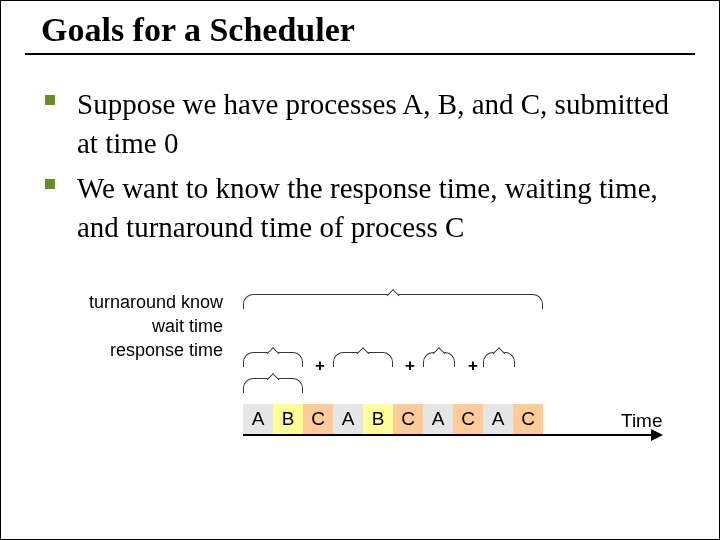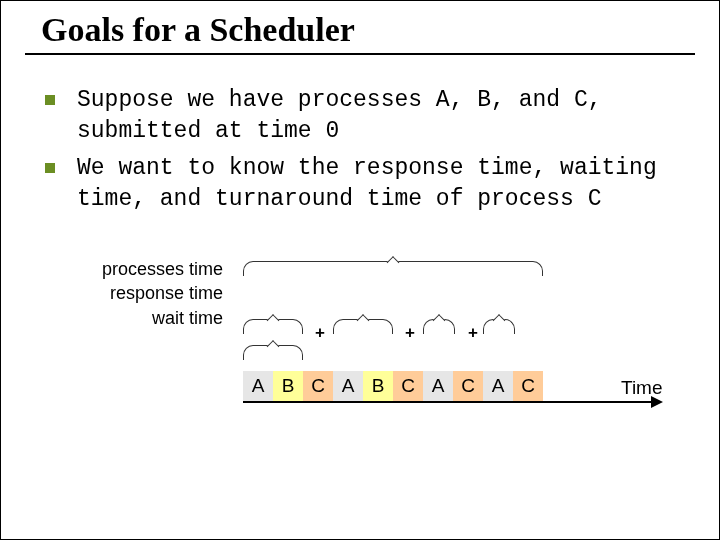--- a/index.html
+++ b/index.html
@@ -13,22 +13,22 @@
   }
   .title{
     font-size:34px;
     margin:0 0 4px 16px;
   }
   .rule{
     border:0;border-top:2px solid #000;
     margin:0 0 30px 0;
   }
   .bullets{
-    font-family:Liberation Mono, monospace;
-    font-size:23px;
+    font-family:Liberation Serif, serif;
+    font-size:29px;
     line-height:1.35;
     margin-left:10px;
   }
   .bullet{display:flex;margin-bottom:6px}
   .sq{
     width:10px;height:10px;background:#6b8e23;
     flex:0 0 10px;margin:10px 22px 0 10px;
   }
   .diagram{
     font-family:Arial,Helvetica,sans-serif;
@@ -110,23 +110,23 @@
   </div>
   <div class="bullet">
     <span class="sq"></span>
     <span>We want to know the response time, waiting time, and turnaround time of process C</span>
   </div>
 </div>
 
 <div class="diagram">
 
   <div class="labels">
-    <div>processes time</div>
+    <div>turnaround know</div>
+    <div>wait time</div>
     <div>response time</div>
-    <div>wait time</div>
   </div>
 
   <div class="brace blong" style="left:218px;top:4px"></div>
 
   <div class="brace bmed" style="left:218px;top:62px"></div>
   <span class="plus" style="left:290px">+</span>
   <div class="brace bmed" style="left:308px;top:62px"></div>
   <span class="plus" style="left:380px">+</span>
   <div class="brace bshort" style="left:398px;top:62px"></div>
   <span class="plus" style="left:443px">+</span>

